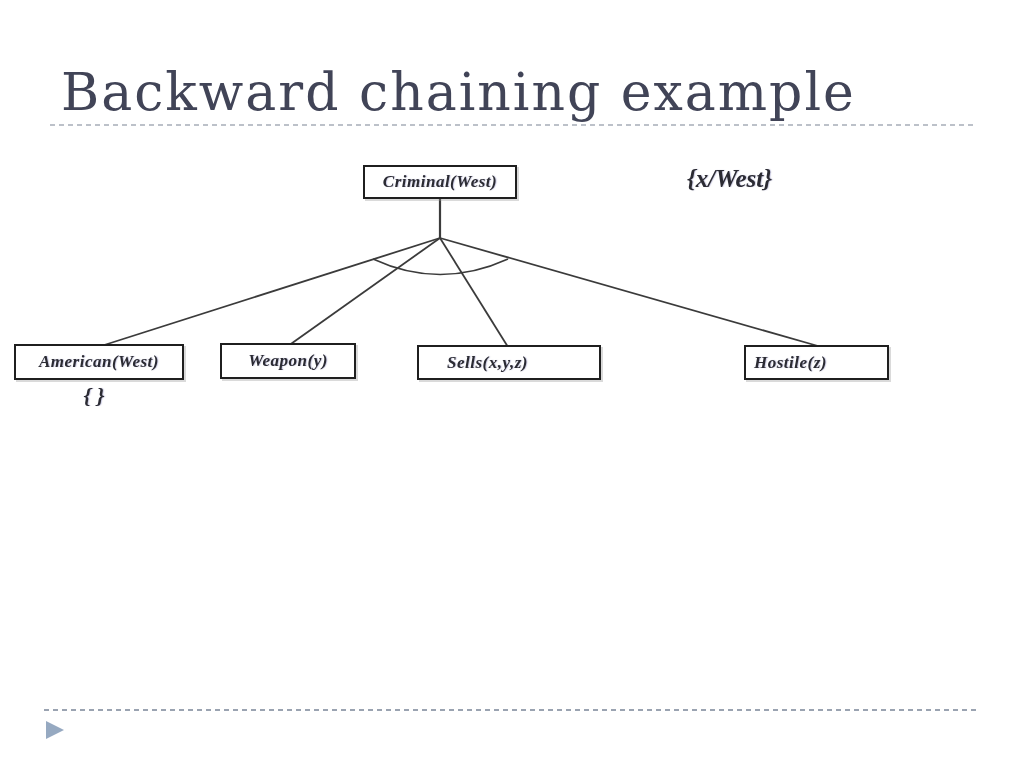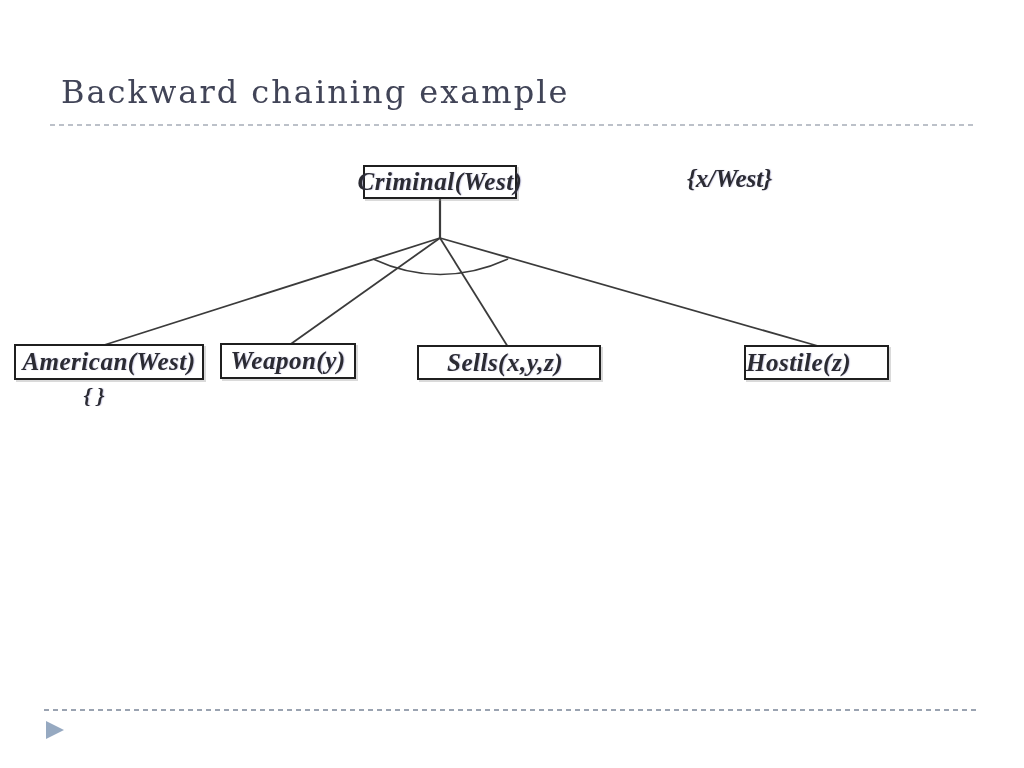--- a/index.html
+++ b/index.html
@@ -11,21 +11,21 @@
     background: #ffffff;
     overflow: hidden;
     font-family: "Liberation Serif", serif;
   }
   .title {
     position: absolute;
     left: 61px;
     top: 68px;
     font-family: "DejaVu Serif", serif;
     font-weight: 400;
-    font-size: 32px;
+    font-size: 52px;
     line-height: 48px;
     letter-spacing: 2px;
     color: #414457;
     white-space: nowrap;
   }
   .rule {
     position: absolute;
     height: 2px;
     background-image: repeating-linear-gradient(to right,
       #bcc1c9 0px, #bcc1c9 5px, transparent 5px, transparent 9px);
@@ -44,33 +44,33 @@
   .node {
     position: absolute;
     background: #ffffff;
     border: 2px solid #1f1f1f;
     box-shadow: 2px 2px 0 rgba(150,150,150,0.35);
     display: flex;
     align-items: center;
     justify-content: center;
     font-style: italic;
     font-weight: bold;
-    font-size: 25px;
+    font-size: 17px;
     letter-spacing: 0.5px;
     color: #2b2b33;
     text-shadow: 1px 0 1px rgba(100,100,170,0.35);
     white-space: nowrap;
   }
   .node-criminal { left: 363px; top: 165px; width: 154px; height: 34px; }
-  .node-american { left: 14px;  top: 344px; width: 190px; height: 36px; }
+  .node-american { left: 14px;  top: 344px; width: 170px; height: 36px; }
   .node-weapon   { left: 220px; top: 343px; width: 136px; height: 36px; }
   .node-sells    { left: 417px; top: 345px; width: 184px; height: 35px;
                    justify-content: flex-start; padding-left: 28px; }
   .node-hostile  { left: 744px; top: 345px; width: 145px; height: 35px;
-                   justify-content: flex-start; padding-left: 0; }
+                   justify-content: flex-start; padding-left: 8px; }
   .subst {
     position: absolute;
     font-style: italic;
     font-weight: bold;
     color: #2b2b33;
     text-shadow: 1px 0 1px rgba(100,100,170,0.35);
     white-space: nowrap;
   }
   .subst-root  { left: 687px; top: 165px; font-size: 25px; }
   .subst-empty { left: 68px;  top: 383px; width: 52px; text-align: center; font-size: 22px; }

